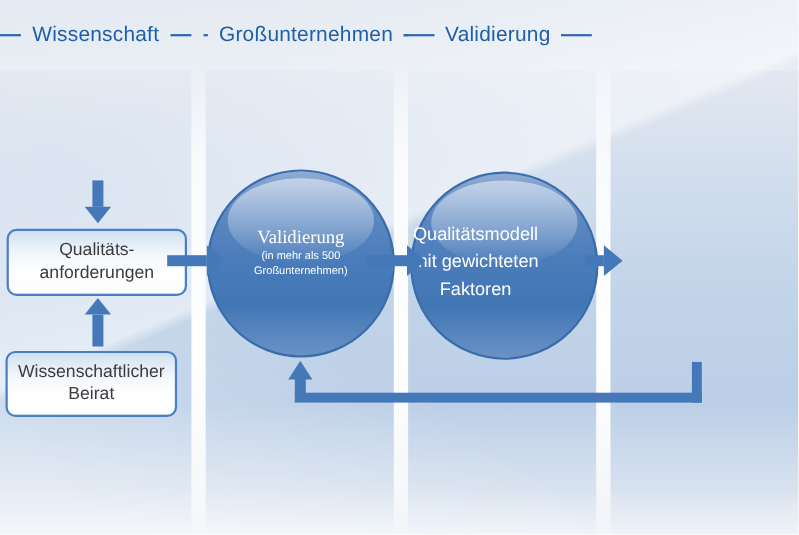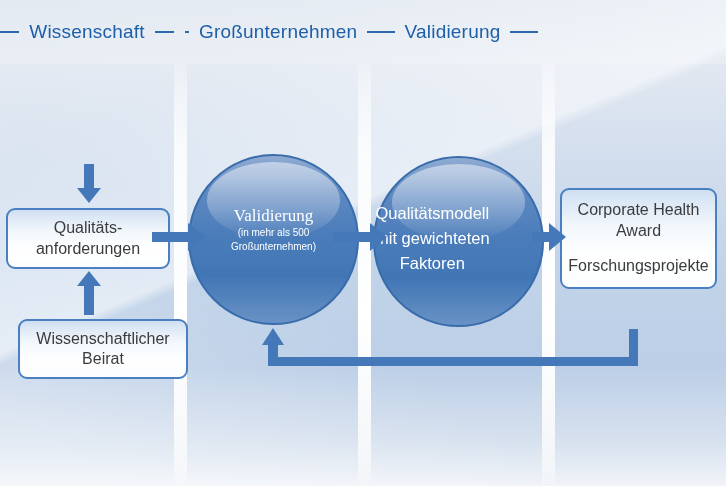--- a/index.html
+++ b/index.html
@@ -29,21 +29,21 @@
   .hlabel{margin:0 10px;font-size:19px;color:#1d5fa8;white-space:nowrap;letter-spacing:0.2px;}
   .node-box{
     position:absolute;box-sizing:border-box;z-index:4;
     border:2px solid #4a80c1;border-radius:9px;
     background:linear-gradient(180deg,#cfdff1 0%,#dce8f5 12%,#f4f8fc 40%,#ffffff 70%,#fbfdfe 100%);
     color:#3b3c3e;display:flex;align-items:center;justify-content:center;
     text-align:center;font-size:16px;line-height:1.28;white-space:pre-line;
   }
   .box-experten{left:6px;top:99px;width:164px;height:60px;}
   .box-anforderungen{left:6px;top:208px;width:164px;height:61px;}
-  .box-beirat{left:18px;top:319px;width:170px;height:60px;}
+  .box-beirat{left:5px;top:319px;width:156px;height:60px;}
   .box-award{left:560px;top:188px;width:157px;height:101px;flex-direction:column;}
   .award-title{white-space:pre-line;margin-bottom:15px;}
   .award-sub{white-space:pre-line;}
   .circle{
     position:absolute;width:171px;height:171px;box-sizing:border-box;z-index:4;
     border-radius:50%;border:2px solid #396cab;
     background:linear-gradient(180deg,#8fabd3 0%,#5e89c1 22%,#4a7cba 48%,#4176b5 72%,#6992c5 100%);
     color:#ffffff;text-align:center;
   }
   .circle-validierung{left:188px;top:154px;}
@@ -141,24 +141,19 @@
     <div class="circle-text">Qualitätsmodell
 mit gewichteten
 Faktoren</div>
   </div>
 
   <div class="h-arrow arr-c2-box">
     <div class="shaft"></div>
     <div class="head"></div>
   </div>
 
-  <div class="node-box box-award">
-    <div class="award-title">Corporate Health
-Award</div>
-    <div class="award-sub">Forschungsprojekte</div>
-  </div>
 
   <div class="fb-v"></div>
   <div class="fb-h"></div>
   <div class="fb-up-shaft"></div>
   <div class="fb-up-head"></div>
 
 </div>
 
 </body></html>

